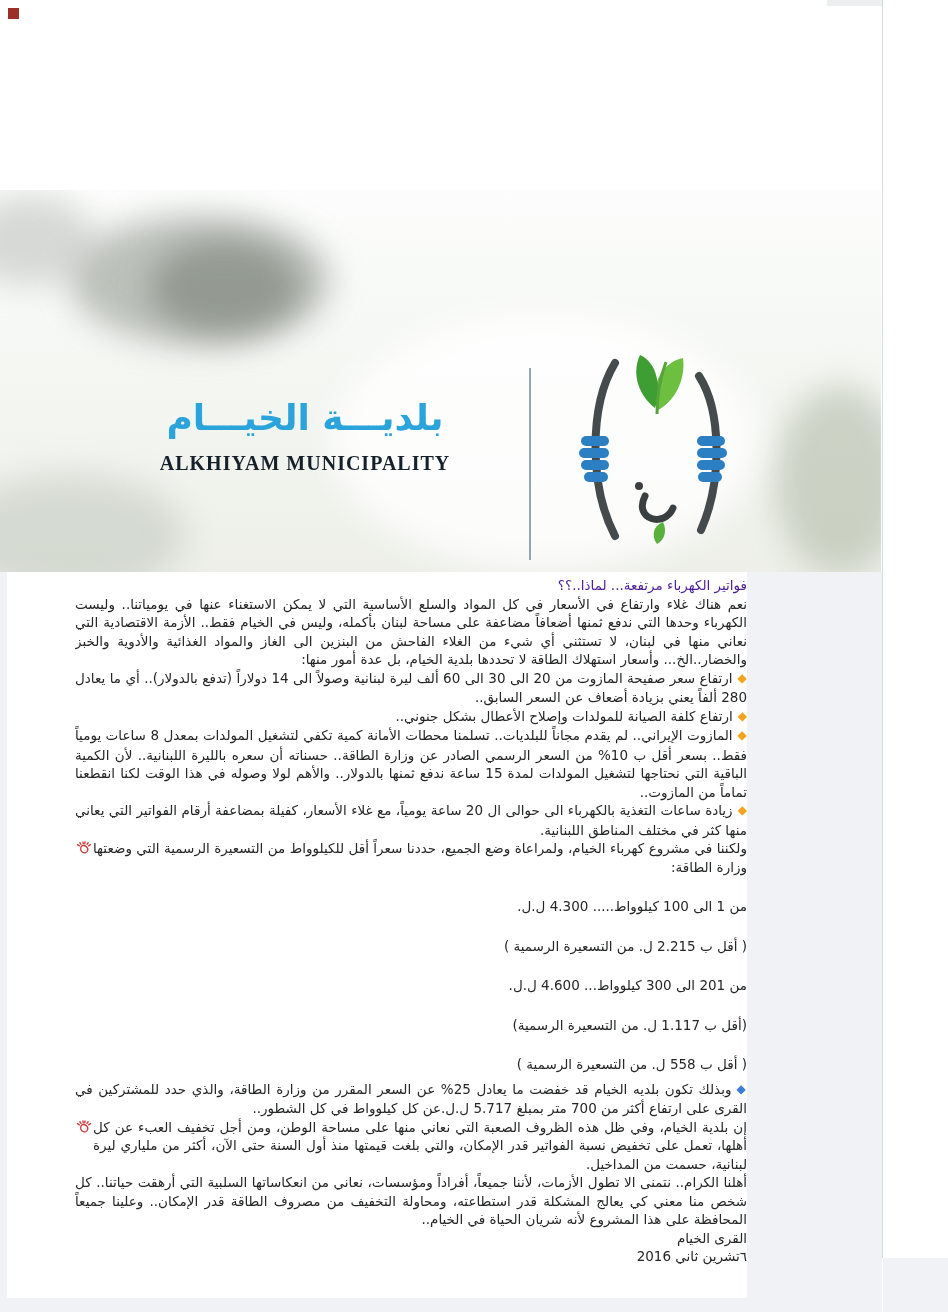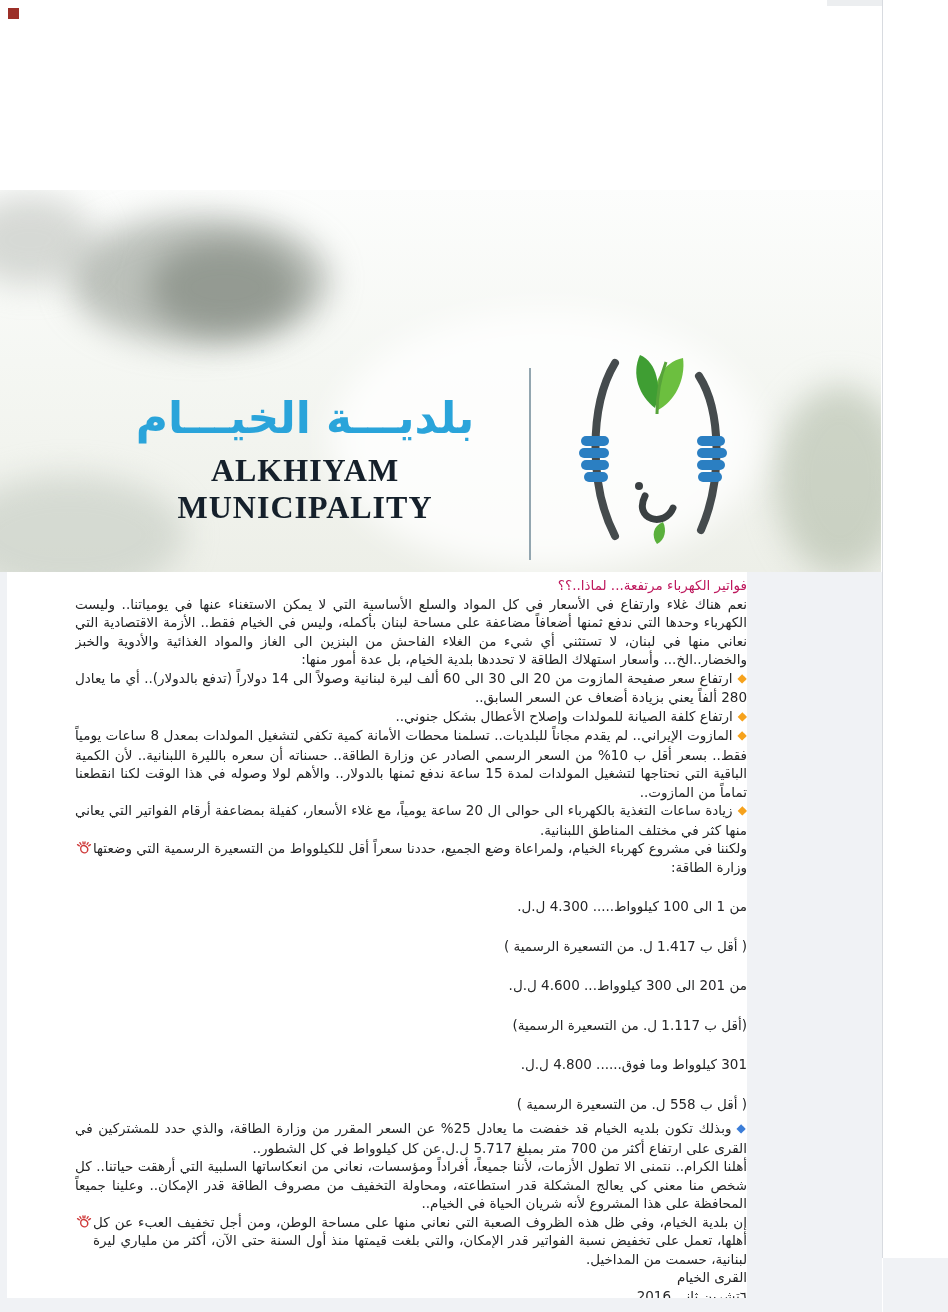--- a/index.html
+++ b/index.html
@@ -22,38 +22,38 @@
   .banner{position:absolute;left:0;top:190px;width:881px;height:382px;overflow:hidden;
           background:linear-gradient(180deg,#fcfdfc 0%,#f5f7f3 45%,#edefe8 100%);}
   .blob{position:absolute;border-radius:50%;filter:blur(16px);}
   .blob.t1{left:70px;top:25px;width:260px;height:130px;background:rgba(138,145,136,.55);}
   .blob.t2{left:150px;top:50px;width:150px;height:95px;background:rgba(108,116,106,.5);}
   .blob.t3{left:-35px;top:5px;width:130px;height:90px;background:rgba(170,176,168,.45);}
   .blob.t4{left:775px;top:195px;width:130px;height:190px;background:rgba(165,178,155,.5);}
   .blob.t5{left:-45px;top:285px;width:230px;height:120px;background:rgba(188,196,186,.5);}
   .blob.veil{left:330px;top:120px;width:430px;height:260px;background:rgba(255,255,255,.8);}
   .banner-ar{position:absolute;left:95px;top:392px;width:420px;text-align:center;
-             direction:rtl;font-weight:bold;font-size:44px;line-height:52px;color:#2aa4da;}
+             direction:rtl;font-weight:bold;font-size:36px;line-height:52px;color:#2aa4da;}
   .banner-en{position:absolute;left:88px;top:452px;width:434px;text-align:center;
              font-family:"Liberation Serif","DejaVu Serif",serif;font-weight:bold;
-             font-size:32px;letter-spacing:1px;color:#15202b;}
+             font-size:20px;letter-spacing:1px;color:#15202b;}
   .banner-sep{position:absolute;left:529px;top:368px;width:2px;height:192px;background:#93a6b0;}
   .logo{position:absolute;left:553px;top:348px;}
 
   
   .banner .banner-ar{top:202px;}
   .banner .banner-en{top:262px;}
   .banner .banner-sep{top:178px;}
   .banner .logo{top:158px;}
 
   
   .post{position:absolute;left:75px;top:576px;width:672px;height:722px;overflow:hidden;
         direction:rtl;font-size:13.5px;line-height:18.5px;color:#242526;}
   .post p{margin:0;text-align:justify;text-align-last:right;}
-  .post-title{text-align:right;margin:0 0 7px 0;color:#be185d;}
+  .post-title{text-align:right;margin:0 0 7px 0;color:#4c1d95;}
   .dia{font-size:12px;margin-left:5px;position:relative;top:-1px;}
   .dia.orange{color:#f6a21c;}
   .dia.blue{color:#3b7dd8;}
   .hands{float:left;width:18px;height:18px;margin-top:1px;}
   .tariffs{margin-top:5px;}
   .tariff{margin-bottom:6px;text-align:right;}
   .tariff div{text-align:right;margin-top:21px;}
   .discount{margin-top:10px;}
   .sig{text-align:right;}
   .sig.name{margin-left:44px;}
@@ -125,44 +125,43 @@
           <path d="M5.8 7.8 L3.4 6.2"></path>
         <path d="M16 6 L17.5 3.5"></path>
           <path d="M13 5.2 L13.4 2.6"></path>
           <path d="M18.2 7.8 L20.6 6.2"></path>
         <path d="M9 8 C7 10 7 14 9.5 16 C12 18 15 17.5 16.5 15 C17.5 13 17 10.5 15 8.8 C13 7.2 10.5 7 9 8 Z"></path>
       </svg><span>ولكننا في مشروع كهرباء الخيام، ولمراعاة وضع الجميع، حددنا سعراً أقل للكيلوواط من التسعيرة الرسمية التي وضعتها وزارة الطاقة:</span></p>
 
     <div class="tariffs">
       <div class="tariff">
         <div>من 1 الى 100 كيلوواط..... 4.300 ل.ل.</div>
-        <div>( أقل ب 1.417 ل. من التسعيرة الرسمية )</div>
+        <div>( أقل ب 2.215 ل. من التسعيرة الرسمية )</div>
       </div>
       <div class="tariff">
         <div>من 201 الى 300 كيلوواط... 4.600 ل.ل.</div>
         <div>(أقل ب 1.117 ل. من التسعيرة الرسمية)</div>
       </div>
       <div class="tariff">
-        <div>301 كيلوواط وما فوق...... 4.800 ل.ل.</div>
         <div>( أقل ب 558 ل. من التسعيرة الرسمية )</div>
       </div>
     </div>
 
     <p class="discount"><span class="dia blue">◆</span><span>وبذلك تكون بلديه الخيام قد خفضت ما يعادل 25% عن السعر المقرر من وزارة الطاقة، والذي حدد للمشتركين في القرى على ارتفاع أكثر من 700 متر بمبلغ 5.717 ل.ل.عن كل كيلوواط في كل الشطور..</span></p>
-
-    <p><span>أهلنا الكرام.. نتمنى الا تطول الأزمات، لأننا جميعاً، أفراداً ومؤسسات، نعاني من انعكاساتها السلبية التي أرهقت حياتنا.. كل شخص منا معني كي يعالج المشكلة قدر استطاعته، ومحاولة التخفيف من مصروف الطاقة قدر الإمكان.. وعلينا جميعاً المحافظة على هذا المشروع لأنه شريان الحياة في الخيام..</span></p>
 
     <p>
       <svg class="hands" viewBox="0 0 24 24" fill="none" stroke="#cf3a3a" stroke-width="1.8" stroke-linecap="round">
         <path d="M8 6 L6.5 3.5"></path>
           <path d="M11 5.2 L10.6 2.6"></path>
           <path d="M5.8 7.8 L3.4 6.2"></path>
         <path d="M16 6 L17.5 3.5"></path>
           <path d="M13 5.2 L13.4 2.6"></path>
           <path d="M18.2 7.8 L20.6 6.2"></path>
         <path d="M9 8 C7 10 7 14 9.5 16 C12 18 15 17.5 16.5 15 C17.5 13 17 10.5 15 8.8 C13 7.2 10.5 7 9 8 Z"></path>
       </svg><span>إن بلدية الخيام، وفي ظل هذه الظروف الصعبة التي نعاني منها على مساحة الوطن، ومن أجل تخفيف العبء عن كل أهلها، تعمل على تخفيض نسبة الفواتير قدر الإمكان، والتي بلغت قيمتها منذ أول السنة حتى الآن، أكثر من ملياري ليرة لبنانية، حسمت من المداخيل.</span></p>
 
+    <p><span>أهلنا الكرام.. نتمنى الا تطول الأزمات، لأننا جميعاً، أفراداً ومؤسسات، نعاني من انعكاساتها السلبية التي أرهقت حياتنا.. كل شخص منا معني كي يعالج المشكلة قدر استطاعته، ومحاولة التخفيف من مصروف الطاقة قدر الإمكان.. وعلينا جميعاً المحافظة على هذا المشروع لأنه شريان الحياة في الخيام..</span></p>
+
     <div class="sig name">القرى الخيام</div>
     <div class="sig date">٦تشرين ثاني 2016</div>
 
   </div>
 </div>
 
 </body></html>

